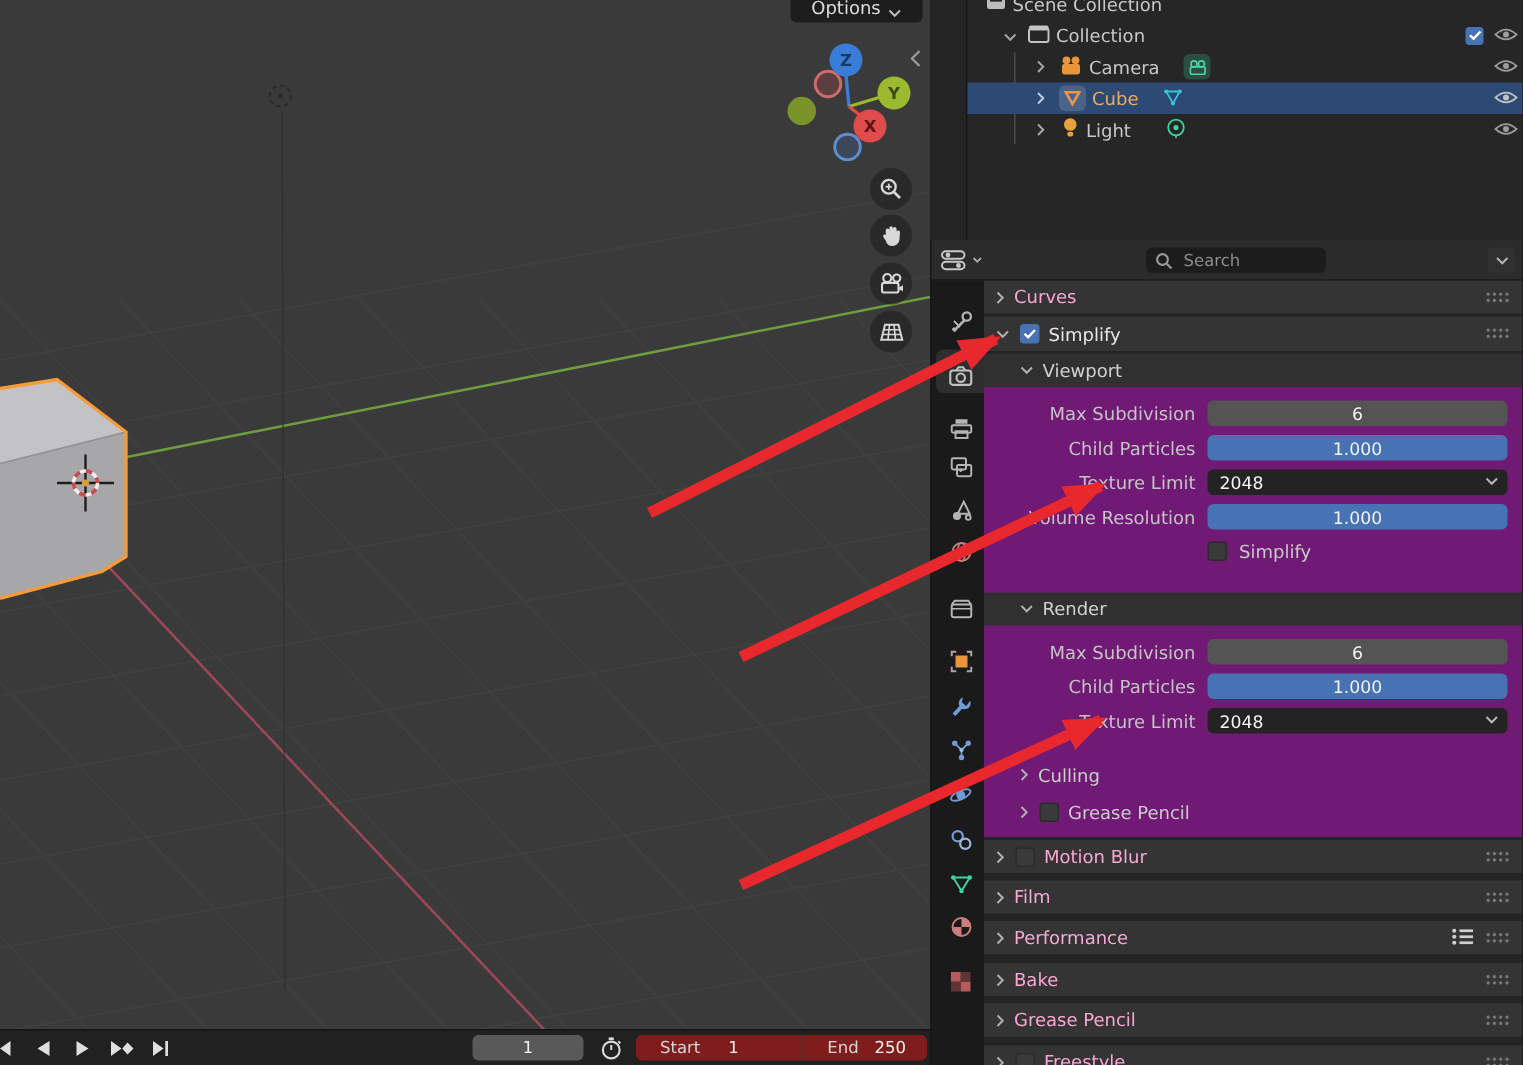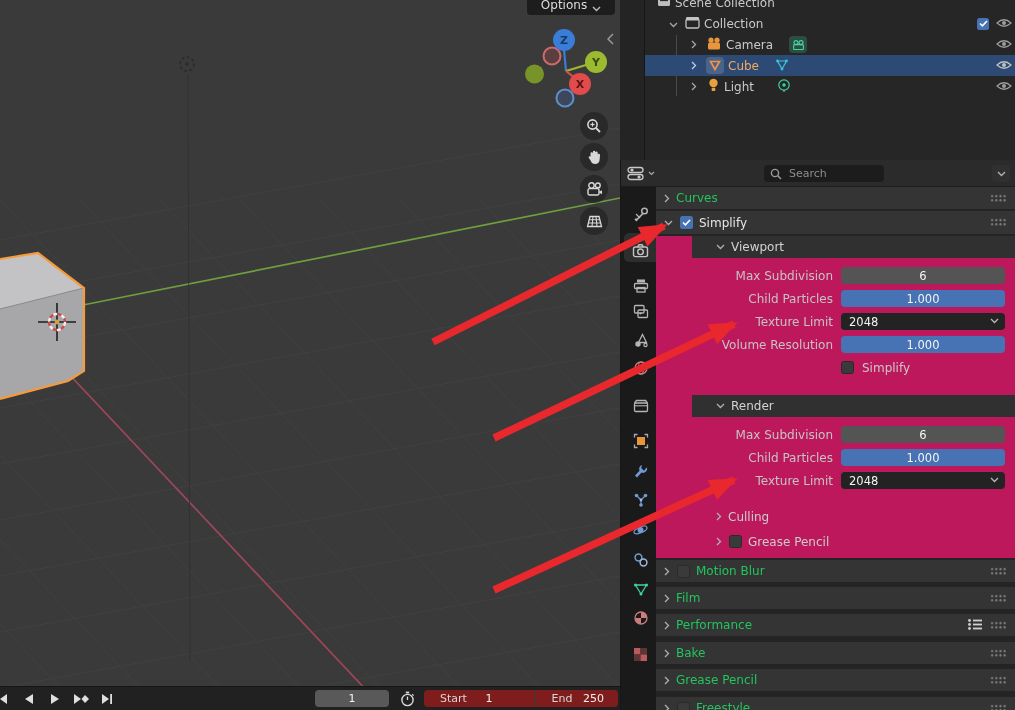--- a/index.html
+++ b/index.html
@@ -57,22 +57,22 @@
   
   .tabstrip{position:absolute;left:620px;top:187px;width:36px;height:523px;background:#1a1a1a;
       border-left:1px solid #161616;box-sizing:border-box;}
   .tab{position:absolute;left:3px;width:33px;height:24px;display:flex;align-items:center;justify-content:center;}
   .tab-active-bg{position:absolute;left:3px;top:46px;width:33px;height:29px;background:#2e2e2e;
       border-radius:5px 0 0 5px;}
   
   .props{position:absolute;left:656px;top:187px;width:359px;height:523px;background:#242424;overflow:hidden;}
   .panel-hdr{height:22px;background:#343434;display:flex;align-items:center;padding-left:8px;
       position:relative;margin-bottom:2px;}
-  .panel-hdr .ttl{color:#22c55e;margin-left:6px;}
-  .panel-body{background:#be185d;margin-bottom:2px;padding-left:36px;}
+  .panel-hdr .ttl{color:#f9a8d4;margin-left:6px;}
+  .panel-body{background:#701a75;margin-bottom:2px;}
   .sub-hdr{height:22px;display:flex;align-items:center;padding-left:24px;background:#303030;}
   .sub-hdr .ttl{color:#d2d2d2;margin-left:6px;}
   .rows{padding:9px 0 4px 0;}
   .prow{display:flex;align-items:center;height:17px;margin:0 10px 6px 0;}
   .plabel{width:141px;text-align:right;padding-right:8px;color:#c4c4c4;flex:0 0 auto;}
   .pfield{flex:1;height:17px;border-radius:4px;display:flex;align-items:center;justify-content:center;
       color:#f4f4f4;font-size:11.5px;}
   .f-num{background:#545454;}
   .f-blue{background:#4772b3;}
   .f-menu{background:#232323;justify-content:flex-start;padding-left:8px;position:relative;box-sizing:border-box;}

